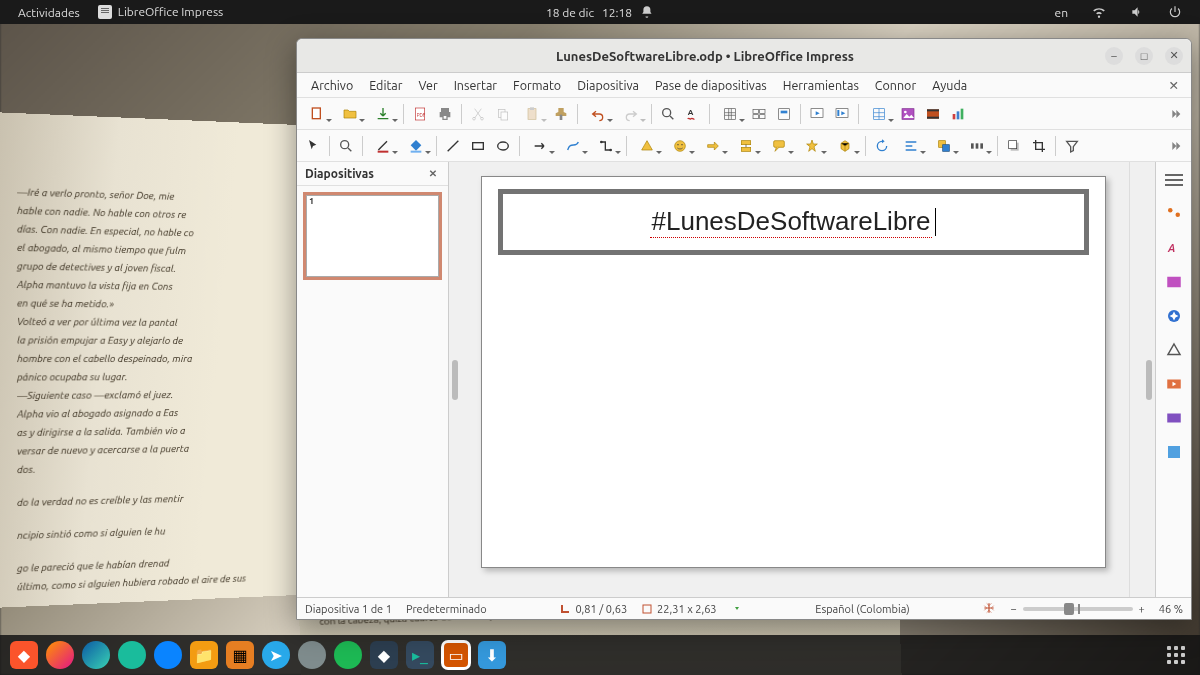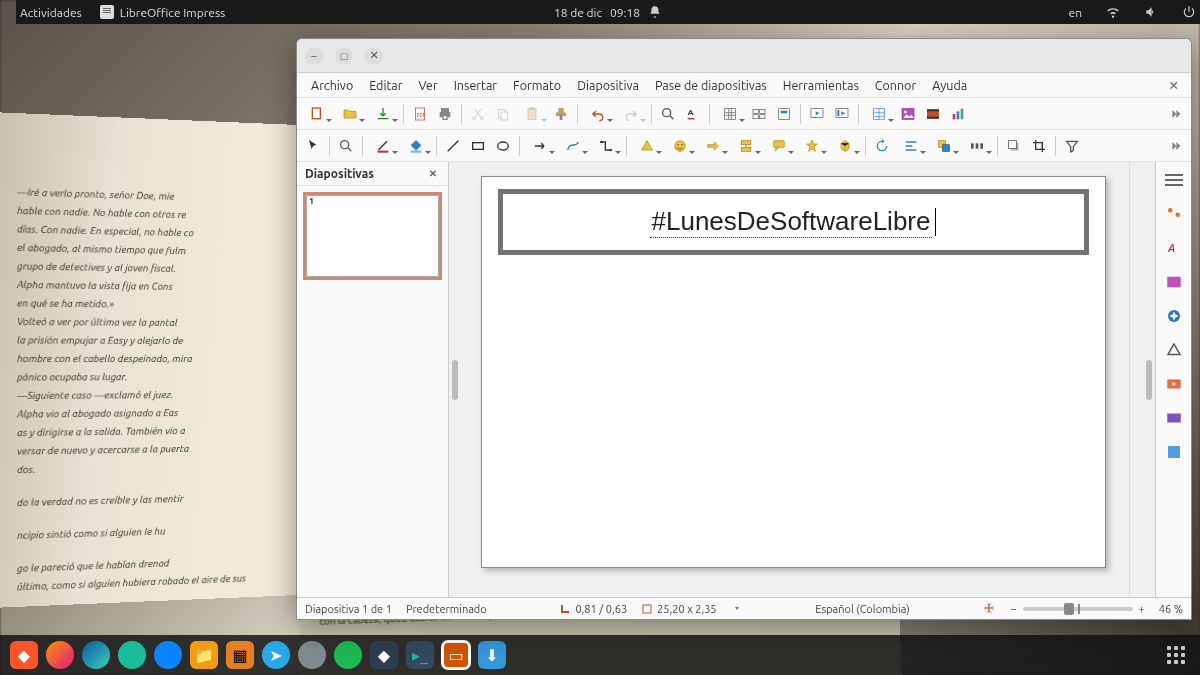--- a/index.html
+++ b/index.html
@@ -5,21 +5,21 @@
 *{margin:0;padding:0;box-sizing:border-box;font-family:"Ubuntu","Segoe UI",sans-serif}
 body{width:1200px;height:675px;overflow:hidden;position:relative;background:#2a2a2a}
 
 
 .desktop-bg{position:absolute;inset:0;background:linear-gradient(135deg,#5a5248 0%,#8a8270 30%,#d8d0c0 50%,#b8b0a0 70%,#3a3228 100%);filter:blur(1px)}
 .book-page{position:absolute;left:0;top:120px;width:360px;height:480px;background:linear-gradient(95deg,#c8c0ae 0%,#e8e2d2 30%,#f0ead8 60%);transform:perspective(800px) rotateY(8deg);font-family:Georgia,serif;font-size:10px;line-height:1.4;color:#3a3020;padding:70px 20px 20px 20px;overflow:hidden}
 .book-page p{margin-bottom:4px;font-style:italic}
 .book-bottom{position:absolute;left:300px;bottom:-20px;width:600px;height:120px;background:linear-gradient(180deg,#d8d2c0 0%,#c0b8a0 100%);font-family:Georgia,serif;font-size:10px;color:#3a3020;padding:20px;transform:rotate(-2deg)}
 
 
-.topbar{position:absolute;top:0;left:16px;right:0;height:24px;background:#1a1a1a;color:#ddd;display:flex;align-items:center;font-size:12px;padding:0 4px;z-index:5}
+.topbar{position:absolute;top:0;left:0;right:0;height:24px;background:#1a1a1a;color:#ddd;display:flex;align-items:center;font-size:12px;padding:0 18px;z-index:5}
 .topbar .left{display:flex;gap:18px;align-items:center}
 .topbar .center{position:absolute;left:50%;transform:translateX(-50%);display:flex;gap:8px;align-items:center}
 .topbar .right{margin-left:auto;display:flex;gap:24px;align-items:center}
 .topbar svg{width:14px;height:14px;fill:#ccc}
 .doc-ic{width:14px;height:14px;background:#ddd;display:inline-block;border-radius:2px;position:relative}
 .doc-ic::after{content:"";position:absolute;top:3px;left:3px;right:3px;height:1px;background:#666;box-shadow:0 2px 0 #666,0 4px 0 #666}
 
 
 .dock{position:absolute;bottom:0;left:0;right:0;height:40px;background:rgba(20,20,20,.85);display:flex;align-items:center;padding:0 10px;gap:8px;z-index:5}
 .dock-item{width:28px;height:28px;border-radius:6px;display:flex;align-items:center;justify-content:center;font-size:16px}
@@ -89,48 +89,49 @@
 <p>—Iré a verlo pronto, señor Doe, mie</p><p>hable con nadie. No hable con otros re</p><p>días. Con nadie. En especial, no hable co</p><p>el abogado, al mismo tiempo que fulm</p><p>grupo de detectives y al joven fiscal.</p><p>Alpha mantuvo la vista fija en Cons</p><p>en qué se ha metido.»</p><p>Volteó a ver por última vez la pantal</p><p>la prisión empujar a Easy y alejarlo de</p><p>hombre con el cabello despeinado, mira</p><p>pánico ocupaba su lugar.</p><p>—Siguiente caso —exclamó el juez.</p><p>Alpha vio al abogado asignado a Eas</p><p>as y dirigirse a la salida. También vio a</p><p>versar de nuevo y acercarse a la puerta</p><p>dos.</p><br><p>do la verdad no es creíble y las mentir</p><br><p>ncipio sintió como si alguien le hu</p><br><p>go le pareció que le habían drenad</p><p>último, como si alguien hubiera robado el aire de sus</p>
 </div>
 <div class="book-bottom">
 <p>—No lo sé, Connor, pero sin dejar de entrevistas había sido</p>
     <p>con la cabeza, quizá cuarto de versión para casetes.</p>
 </div>
 
 <div class="topbar">
   <div class="left">
     <span>Actividades</span>
-    <span style="display:flex;gap:6px;align-items:center">
+    <span style="display:flex;gap:6px;">
       <span class="doc-ic"></span>
       <span>LibreOffice Impress</span>
     </span>
   </div>
   <div class="center">
     <span>18 de dic</span>
-    <span>09:18</span>
+    <span>12:18</span>
     <svg viewBox="0 0 24 24">
         <path fill="#ccc" d="M12 2a6 6 0 00-6 6v4l-2 3h16l-2-3V8a6 6 0 00-6-6zm0 20a2.5 2.5 0 002.5-2.5h-5A2.5 2.5 0 0012 22z"></path>
       </svg>
   </div>
   <div class="right">
     <span>en</span>
     <svg viewBox="0 0 24 24">
         <path d="M12 18a2 2 0 100 4 2 2 0 000-4zm-5-4a8 8 0 0110 0l-2 2a5 5 0 00-6 0zM2 9a16 16 0 0120 0l-2 2a13 13 0 00-16 0z"></path>
       </svg>
     <svg viewBox="0 0 24 24">
         <path d="M4 9v6h4l5 5V4L8 9H4zm12 3a4 4 0 00-2-3.5v7A4 4 0 0016 12z"></path>
       </svg>
     <svg viewBox="0 0 24 24">
         <path d="M11 2h2v10h-2zM6 5.3l1.4 1.4A7 7 0 1019 12a7 7 0 00-2.4-5.3L18 5.3A9 9 0 116 5.3z"></path>
       </svg>
   </div>
 </div>
 
 <div class="window">
   <div class="titlebar">
+    <div class="title">LunesDeSoftwareLibre.odp • LibreOffice Impress</div>
     <div class="win-ctrl">
       <div class="win-btn">–</div>
       <div class="win-btn">□</div>
       <div class="win-btn">✕</div>
     </div>
   </div>
   <div class="inner">
 
     <div class="menubar">
       <span>Archivo</span>
@@ -559,21 +560,21 @@
       <span style="display:flex;gap:4px;align-items:center">
           <svg width="12" height="12" viewBox="0 0 24 24">
             <path fill="#c05030" d="M4 20V4h4v12h12v4z"></path>
           </svg>
           <span>0,81 / 0,63</span>
         </span>
       <span style="display:flex;gap:4px;align-items:center">
           <svg width="12" height="12" viewBox="0 0 24 24">
             <rect x="4" y="4" width="16" height="16" fill="none" stroke="#c05030" stroke-width="2"></rect>
           </svg>
-          <span>25,20 x 2,35</span>
+          <span>22,31 x 2,63</span>
         </span>
       <span><svg width="12" height="12" viewBox="0 0 24 24">
             <path fill="#40a040" d="M12 2v8H8l4 6 4-6h-4V2z"></path>
           </svg></span>
       <span class="sp"></span>
       <span>Español (Colombia)</span>
       <span class="sp"></span>
       <span><svg width="14" height="14" viewBox="0 0 24 24">
             <path stroke="#c05030" stroke-width="2" d="M12 4v16M4 12h16" fill="none"></path>
             <path stroke="#c05030" d="M8 4l4 4 4-4M8 20l4-4 4 4M4 8l4 4-4 4M20 8l-4 4 4 4" fill="none"></path>

